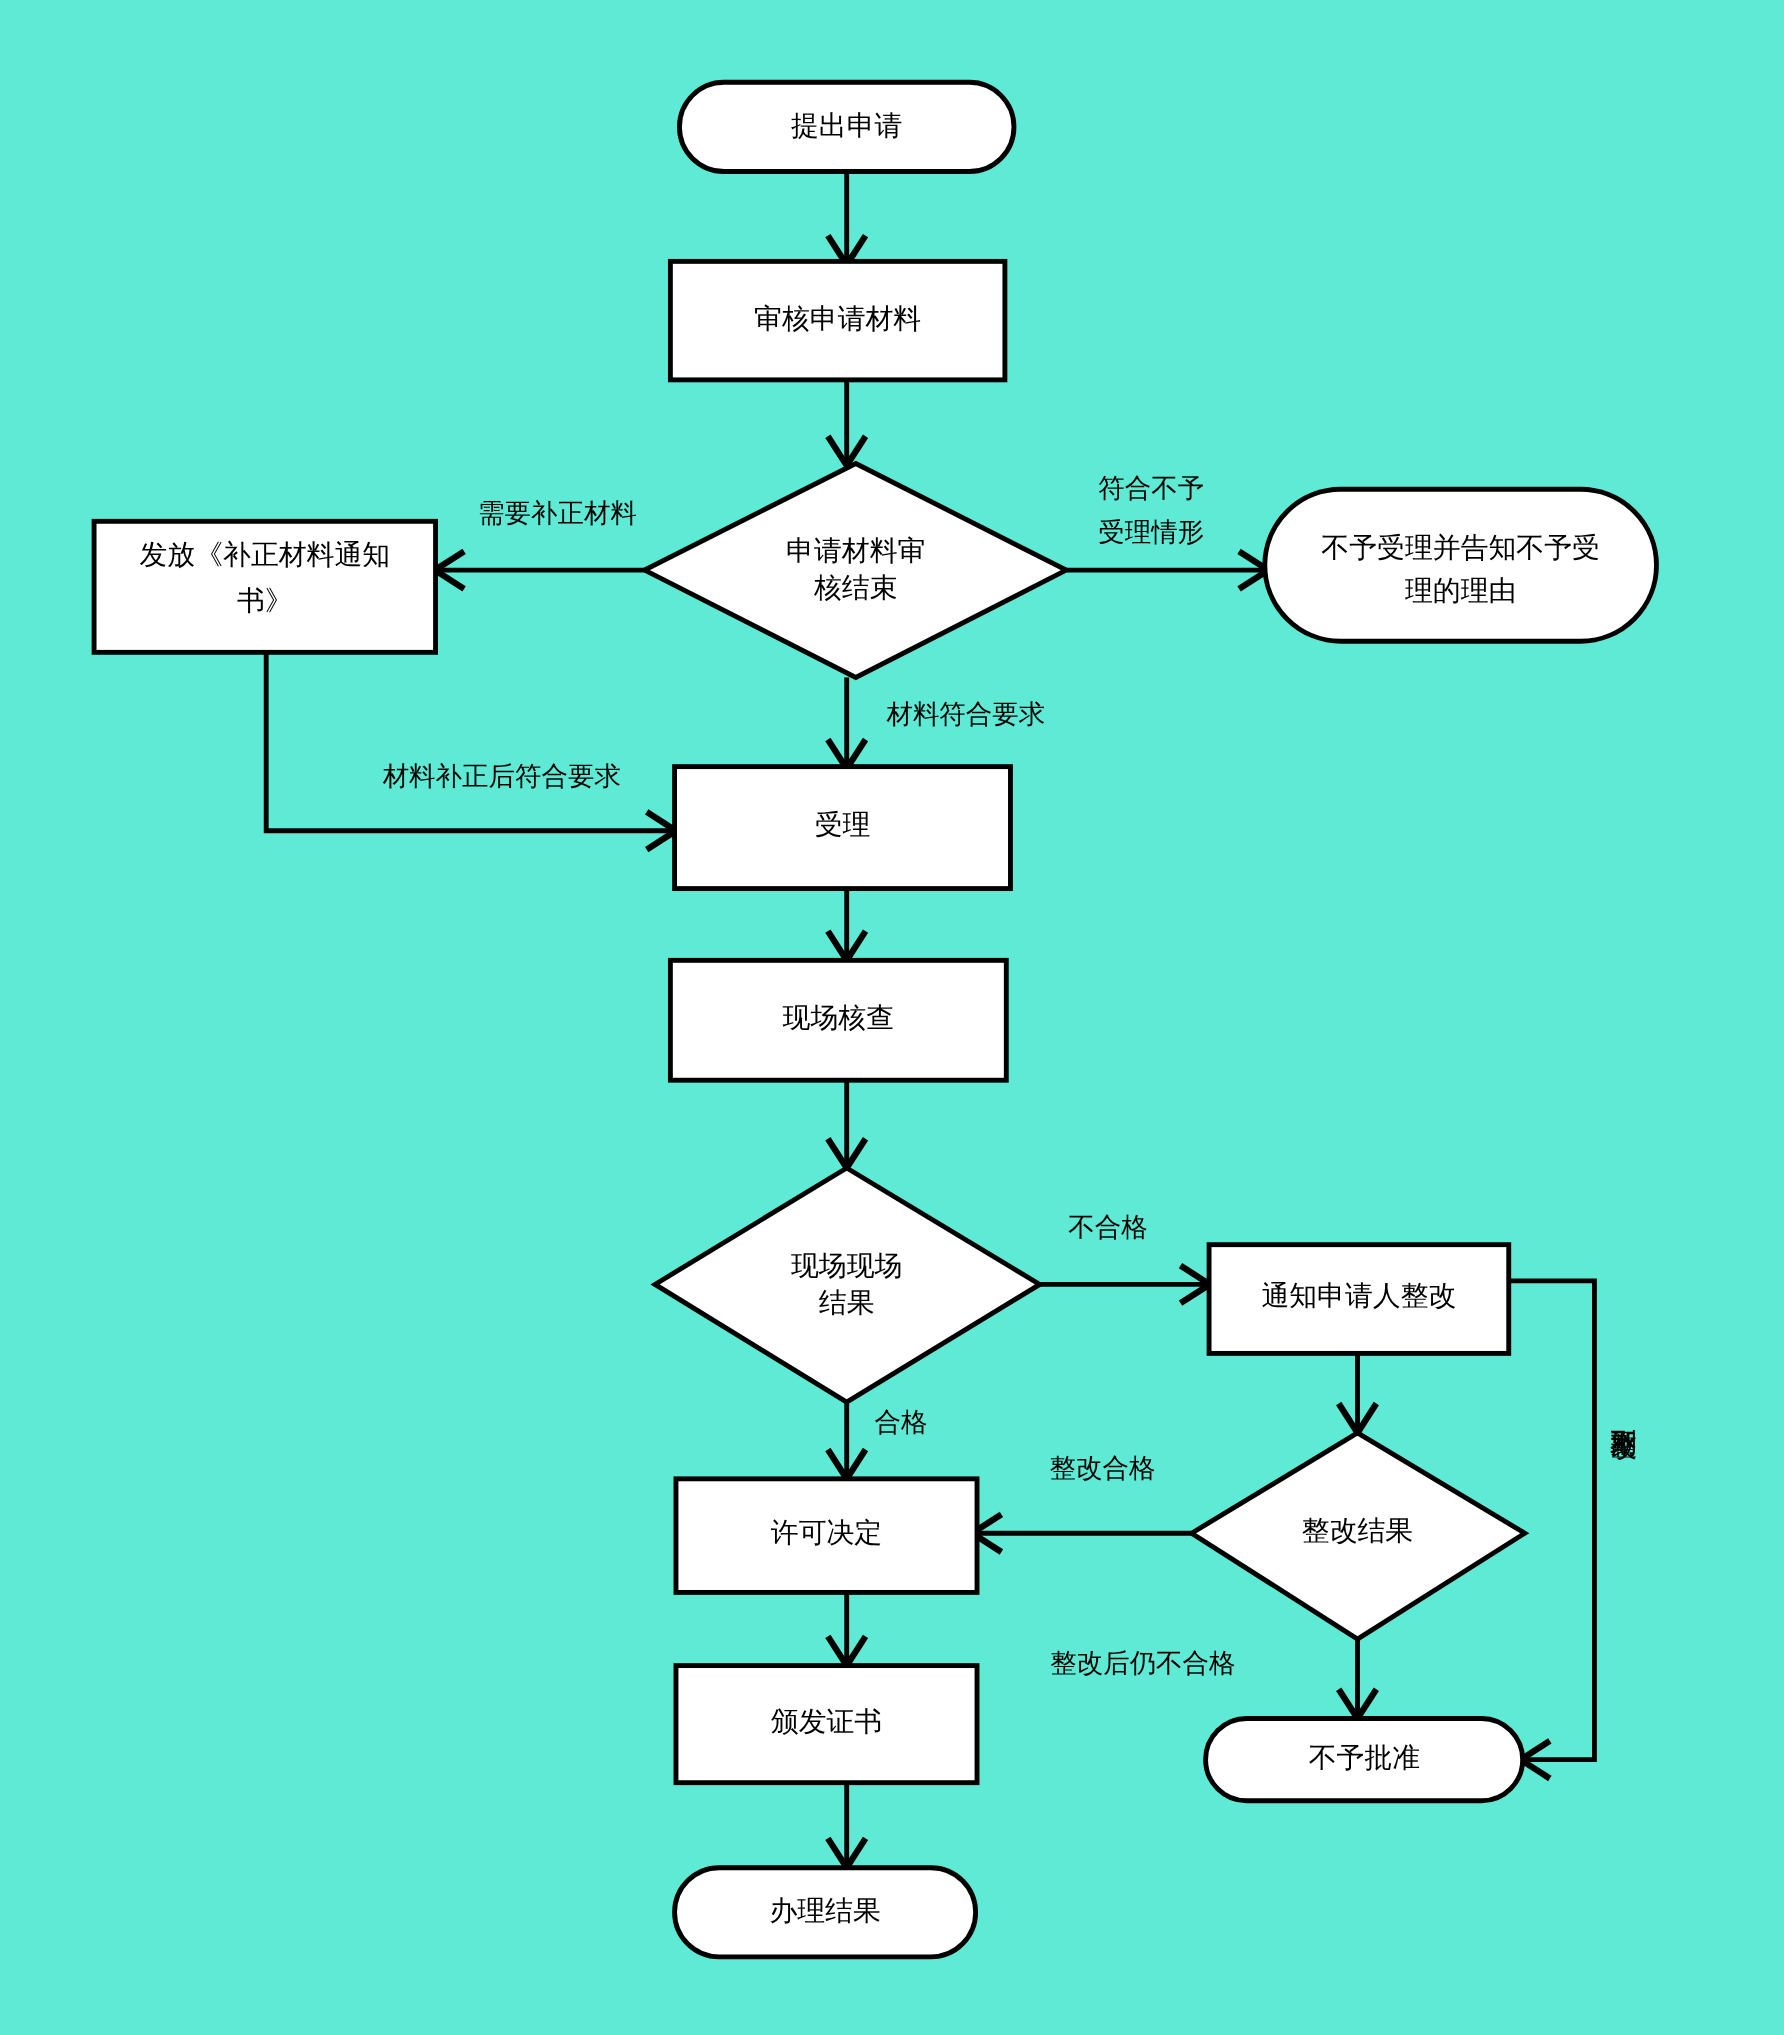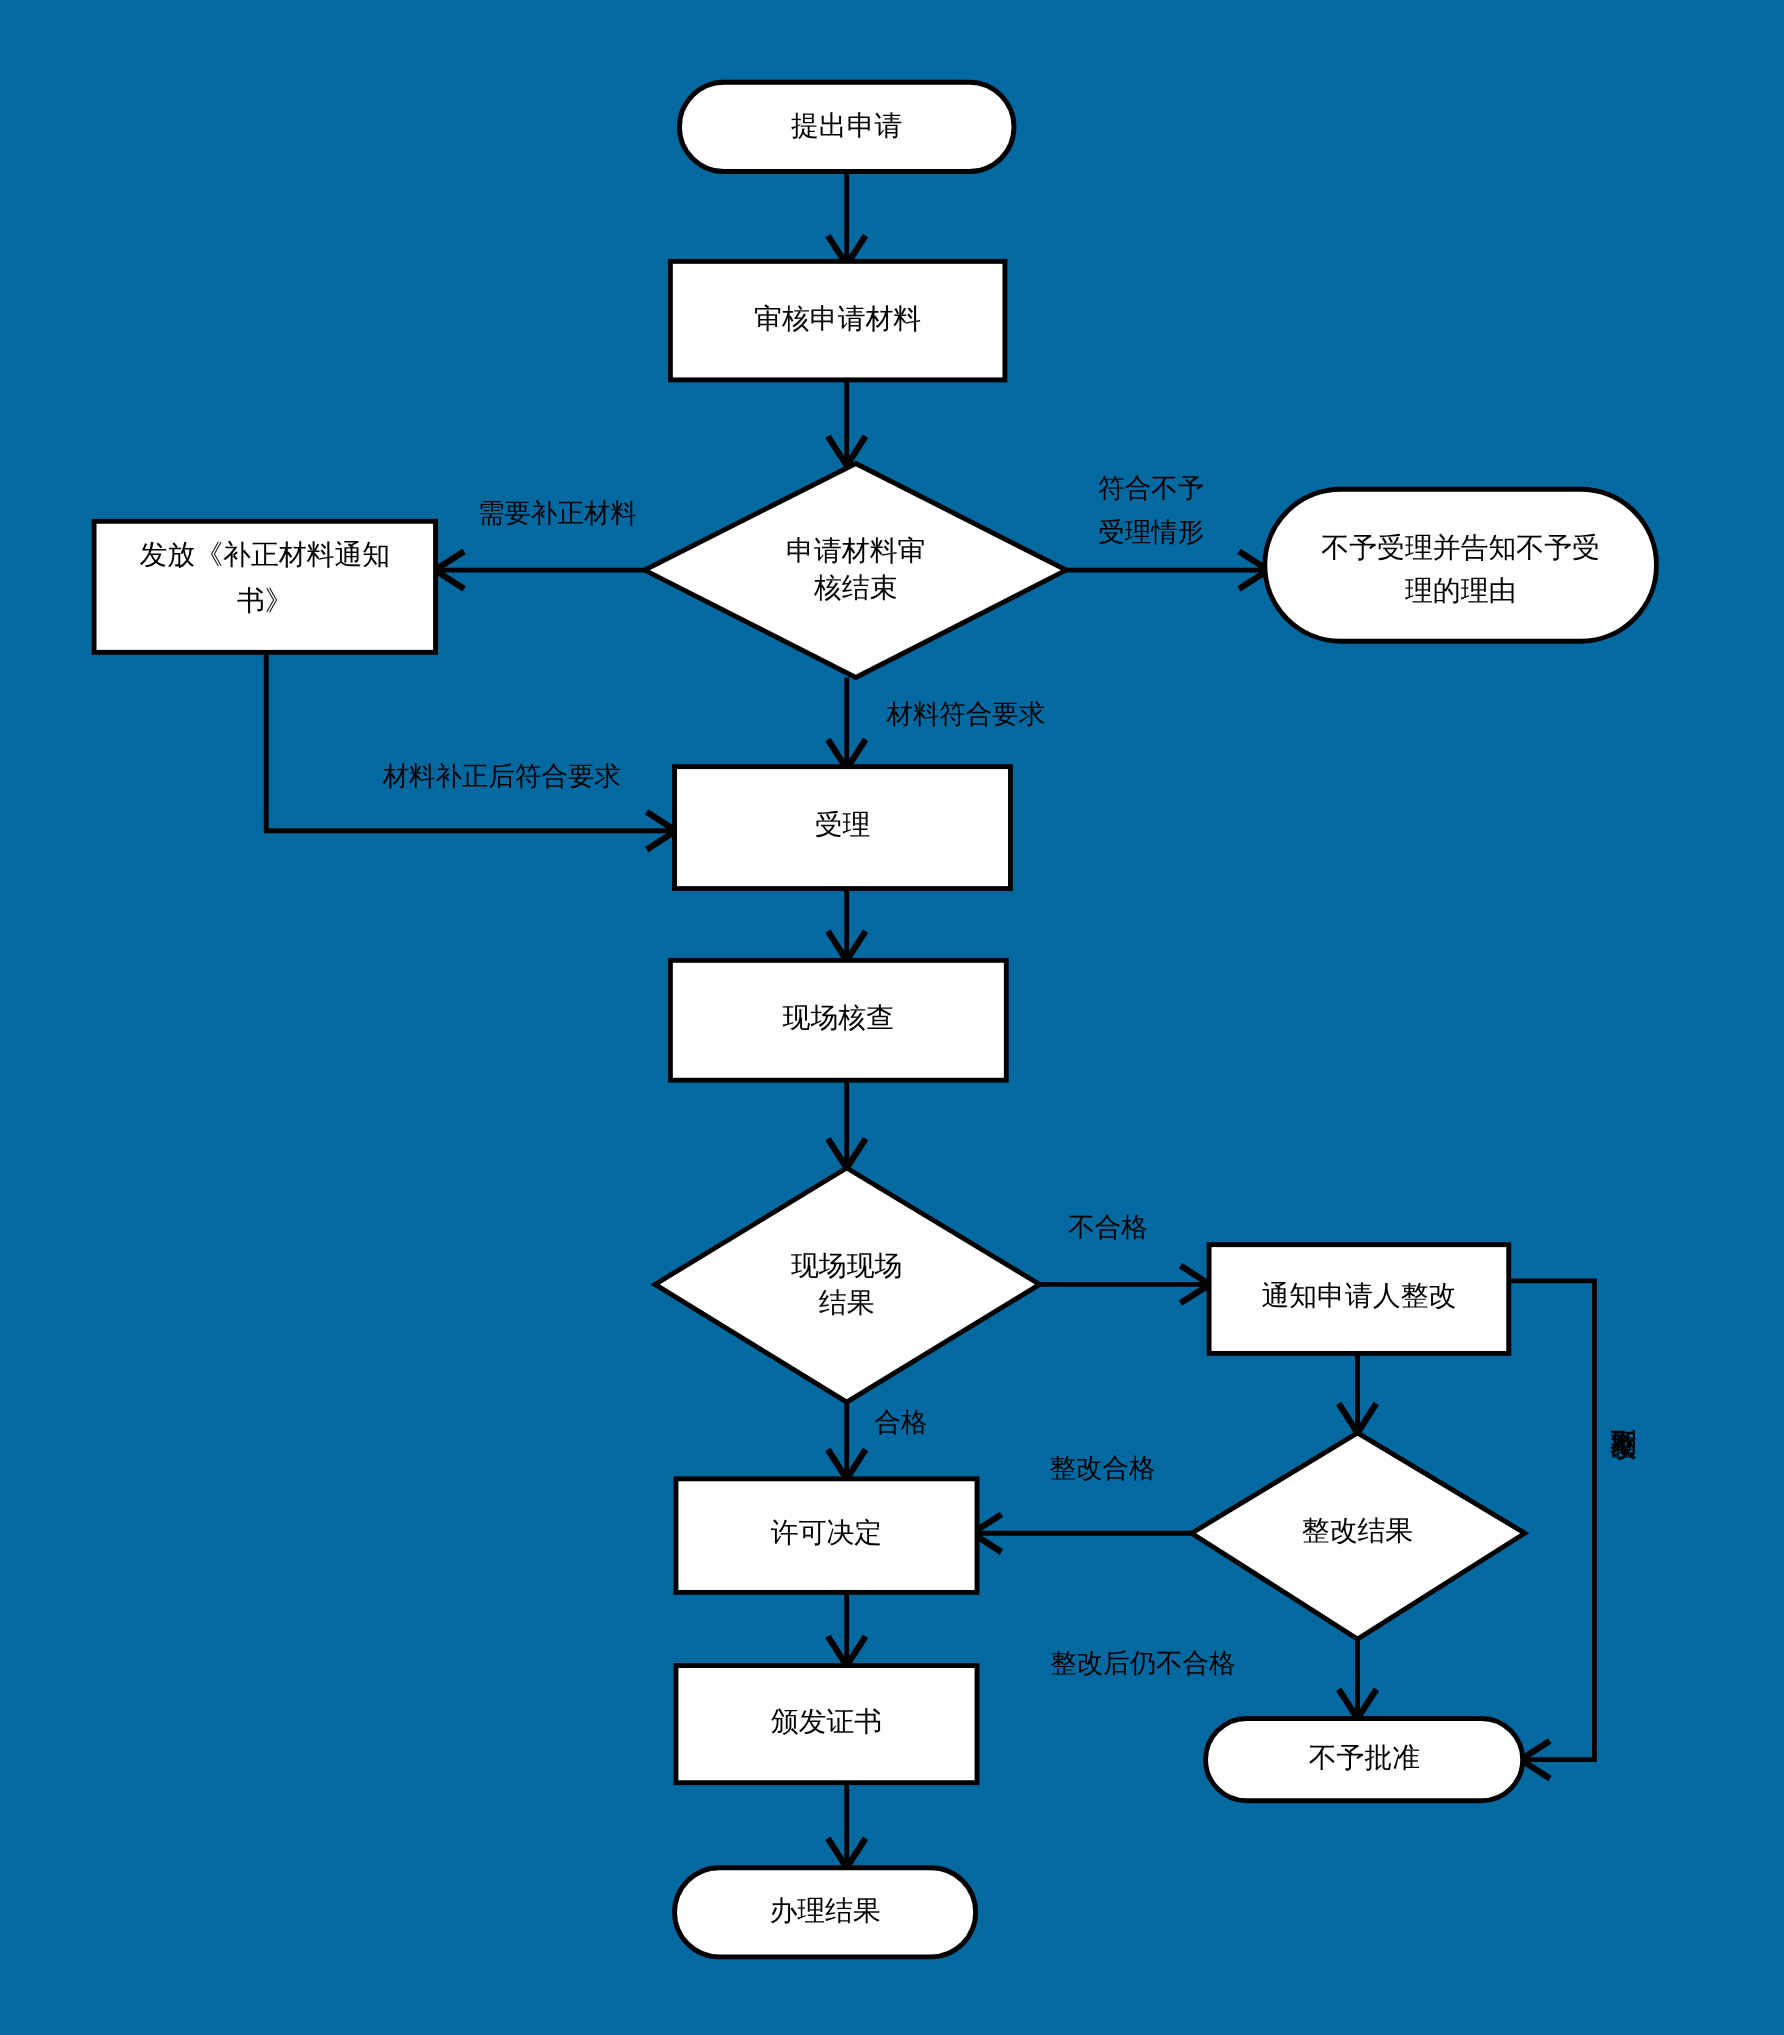--- a/index.html
+++ b/index.html
@@ -10,21 +10,21 @@
   body {
     width: 1784px;
     height: 2035px;
     font-family: "Liberation Serif", "DejaVu Serif", serif;
     overflow: hidden;
   }
   #flowchart-root {
     position: relative;
     width: 1784px;
     height: 2035px;
-    background: #0369a1;
+    background: #5eead4;
   }
   svg.fc {
     position: absolute;
     top: 0;
     left: 0;
     width: 1784px;
     height: 2035px;
     display: block;
   }
   .shape {

